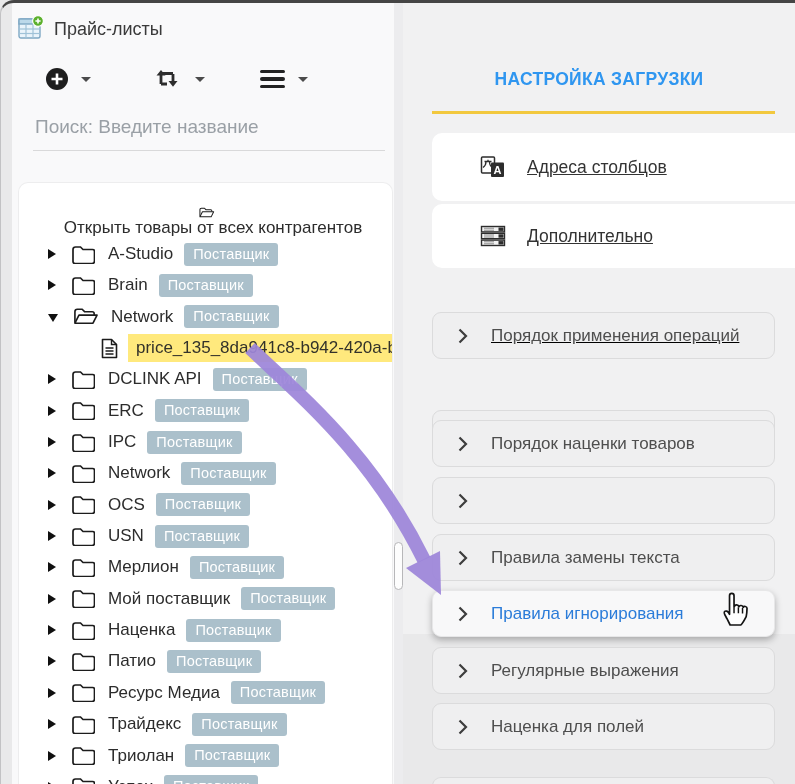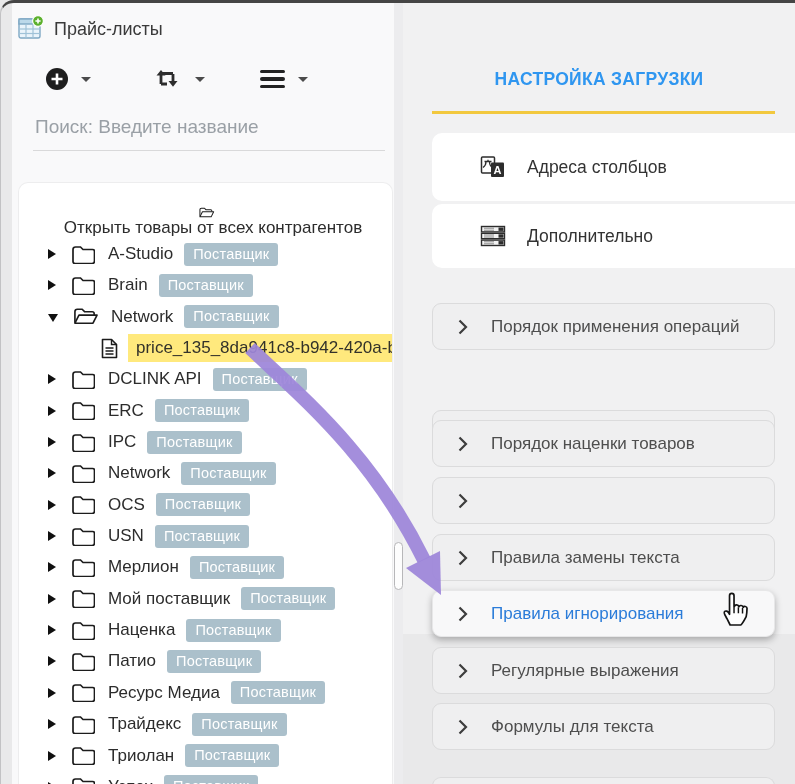--- a/index.html
+++ b/index.html
@@ -54,21 +54,21 @@
   .hl{flex:1;background:#ffe97d;height:28px;line-height:28px;padding-left:8px;font-size:17px;
       color:#33322a;overflow:hidden;}
 
   
   .rp-header{position:absolute;left:0;top:66px;width:100%;text-align:center;font-size:17.5px;
              font-weight:bold;color:#2f96f0;letter-spacing:.3px;}
   .rp-underline{position:absolute;left:29px;top:108px;width:343px;height:3px;background:#f2c83e;}
   .nav-card{position:absolute;left:29px;width:363px;background:#fff;border-radius:10px 0 0 10px;
             display:flex;align-items:center;cursor:pointer;}
   .nav-card .ic{margin-left:48px;width:26px;height:26px;}
-  .nav-card .nlbl{margin-left:21px;font-size:17.5px;color:#333;}
+  .nav-card .nlbl{margin-left:21px;font-size:17.5px;color:#333;text-decoration:underline;}
   .acc{position:absolute;left:29px;width:343px;height:47px;background:#efeff0;border:1px solid #dbdbdc;
        border-radius:9px;display:flex;align-items:center;cursor:pointer;}
   .acc .chev{margin-left:25px;}
   .acc .albl{margin-left:23px;font-size:17px;color:#4e4e4e;}
   .acc.active{background:#f8f8f9;border-color:#e7e7e8;box-shadow:0 3px 7px rgba(0,0,0,.28);}
   .acc.active .albl{color:#2b7cd9;}
   .acc.partial{height:10px;border-radius:9px 9px 0 0;border-bottom:none;}
 
   .overlay{position:absolute;inset:0;z-index:50;pointer-events:none;}
   .cursor{position:absolute;left:718px;top:588px;z-index:60;pointer-events:none;}
@@ -303,21 +303,21 @@
               <rect x="18.5" y="18.1" width="5" height="3.4"></rect>
             </g>
   <g stroke="#8a8a8a" stroke-width="1">
               <path d="M4 5.2 h10 M4 7.2 h10 M4 12 h10 M4 14 h10 M4 18.8 h10 M4 20.8 h10"></path>
             </g>
           </svg>
           <span class="nlbl">Дополнительно</span>
         </div>
       </div>
     <div id="accordion">
-        <div class="acc" style="top: 300px;">
+        <div class="acc" style="top: 309px; text-decoration: underline;">
           <svg class="chev" width="10" height="16" viewBox="0 0 10 16">
   <polyline points="1.5,1.5 8,8 1.5,14.5" fill="none" stroke="#3d3d3d" stroke-width="2.2"></polyline>
           </svg>
           <span class="albl">Порядок применения операций</span>
         </div>
         <div class="acc" style="top: 360px; margin-top: 47px;">
           <svg class="chev" width="10" height="16" viewBox="0 0 10 16">
   <polyline points="1.5,1.5 8,8 1.5,14.5" fill="none" stroke="#3d3d3d" stroke-width="2.2"></polyline>
           </svg>
           <span class="albl">Определение категорий</span>
@@ -348,21 +348,21 @@
         <div class="acc" style="top: 644px;">
           <svg class="chev" width="10" height="16" viewBox="0 0 10 16">
   <polyline points="1.5,1.5 8,8 1.5,14.5" fill="none" stroke="#3d3d3d" stroke-width="2.2"></polyline>
           </svg>
           <span class="albl">Регулярные выражения</span>
         </div>
         <div class="acc" style="top: 700px;">
           <svg class="chev" width="10" height="16" viewBox="0 0 10 16">
   <polyline points="1.5,1.5 8,8 1.5,14.5" fill="none" stroke="#3d3d3d" stroke-width="2.2"></polyline>
           </svg>
-          <span class="albl">Формулы для текста</span>
+          <span class="albl">Наценка для полей</span>
         </div>
         <div class="acc partial" style="top: 774px;"></div>
       </div>
   </div>
 
   <svg class="overlay" width="795" height="784" viewBox="0 0 795 784">
     <path d="M250 348 C 305 400, 372 455, 424 560" stroke="#9d85d9" stroke-width="14" fill="none" opacity="0.93"></path>
     <polygon points="441,595 440,551 406,568" fill="#9d85d9" opacity="0.93"></polygon>
   </svg>
 

